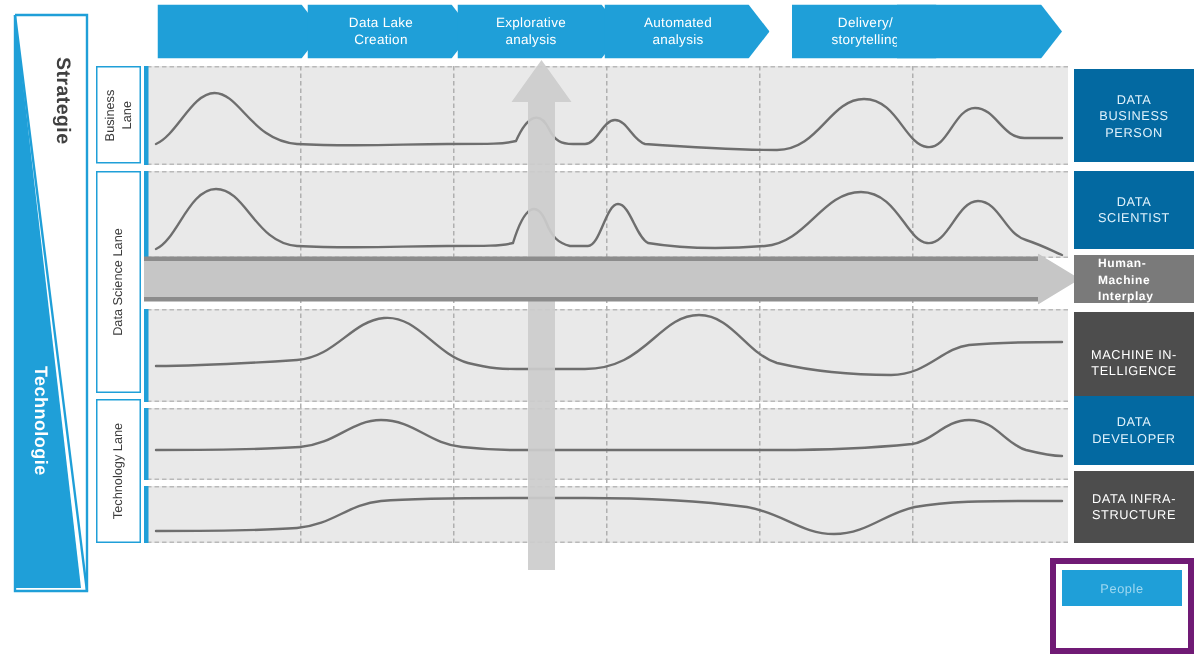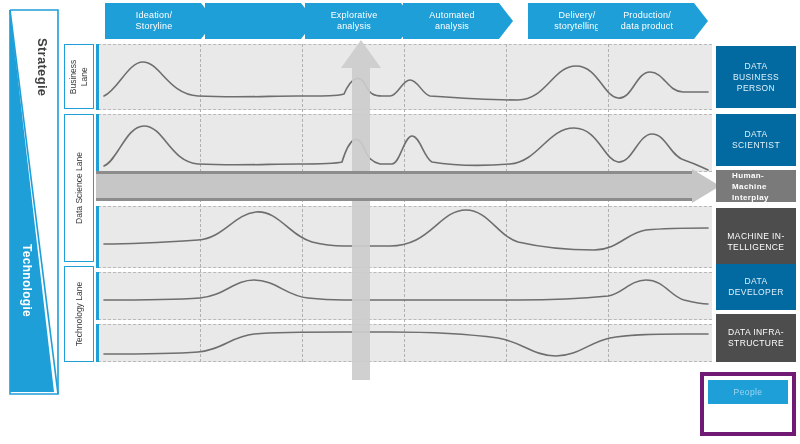--- a/index.html
+++ b/index.html
@@ -83,26 +83,26 @@
   <span>Data Science Lane</span>
 </div>
 <div class="lane-box" style="top:266px;height:96px;">
   <span>Technology Lane</span>
 </div>
 
 <div class="chev" style="left:105px;width:110px;">
   <svg width="110" height="36" viewBox="0 0 110 36" aria-hidden="true">
     <polygon points="0,0 96,0 110,18 96,36 0,36" fill="#1f9fd8"></polygon>
   </svg>
-  <span>Ideation/<br>Storyline</span>
 </div>
 <div class="chev" style="left:205px;width:110px;">
   <svg width="110" height="36" viewBox="0 0 110 36" aria-hidden="true">
     <polygon points="0,0 96,0 110,18 96,36 0,36" fill="#1f9fd8"></polygon>
   </svg>
+  <span>Data Lake<br>Creation</span>
 </div>
 <div class="chev" style="left:305px;width:110px;">
   <svg width="110" height="36" viewBox="0 0 110 36" aria-hidden="true">
     <polygon points="0,0 96,0 110,18 96,36 0,36" fill="#1f9fd8"></polygon>
   </svg>
   <span>Explorative<br>analysis</span>
 </div>
 <div class="chev" style="left:403px;width:110px;">
   <svg width="110" height="36" viewBox="0 0 110 36" aria-hidden="true">
     <polygon points="0,0 96,0 110,18 96,36 0,36" fill="#1f9fd8"></polygon>
@@ -112,21 +112,20 @@
 <div class="chev" style="left:528px;width:110px;">
   <svg width="110" height="36" viewBox="0 0 110 36" aria-hidden="true">
     <polygon points="0,0 96,0 110,18 96,36 0,36" fill="#1f9fd8"></polygon>
   </svg>
   <span>Delivery/<br>storytelling</span>
 </div>
 <div class="chev" style="left:598px;width:110px;">
   <svg width="110" height="36" viewBox="0 0 110 36" aria-hidden="true">
     <polygon points="0,0 96,0 110,18 96,36 0,36" fill="#1f9fd8"></polygon>
   </svg>
-  <span>Production/<br>data product</span>
 </div>
 
 <div class="abs" id="plot">
 
   <div class="band" style="top:0px;height:66px;"></div>
   <div class="band" style="top:70px;height:58px;"></div>
   <div class="band" style="top:162px;height:62px;"></div>
   <div class="band" style="top:228px;height:48px;"></div>
   <div class="band" style="top:280px;height:38px;"></div>
 

